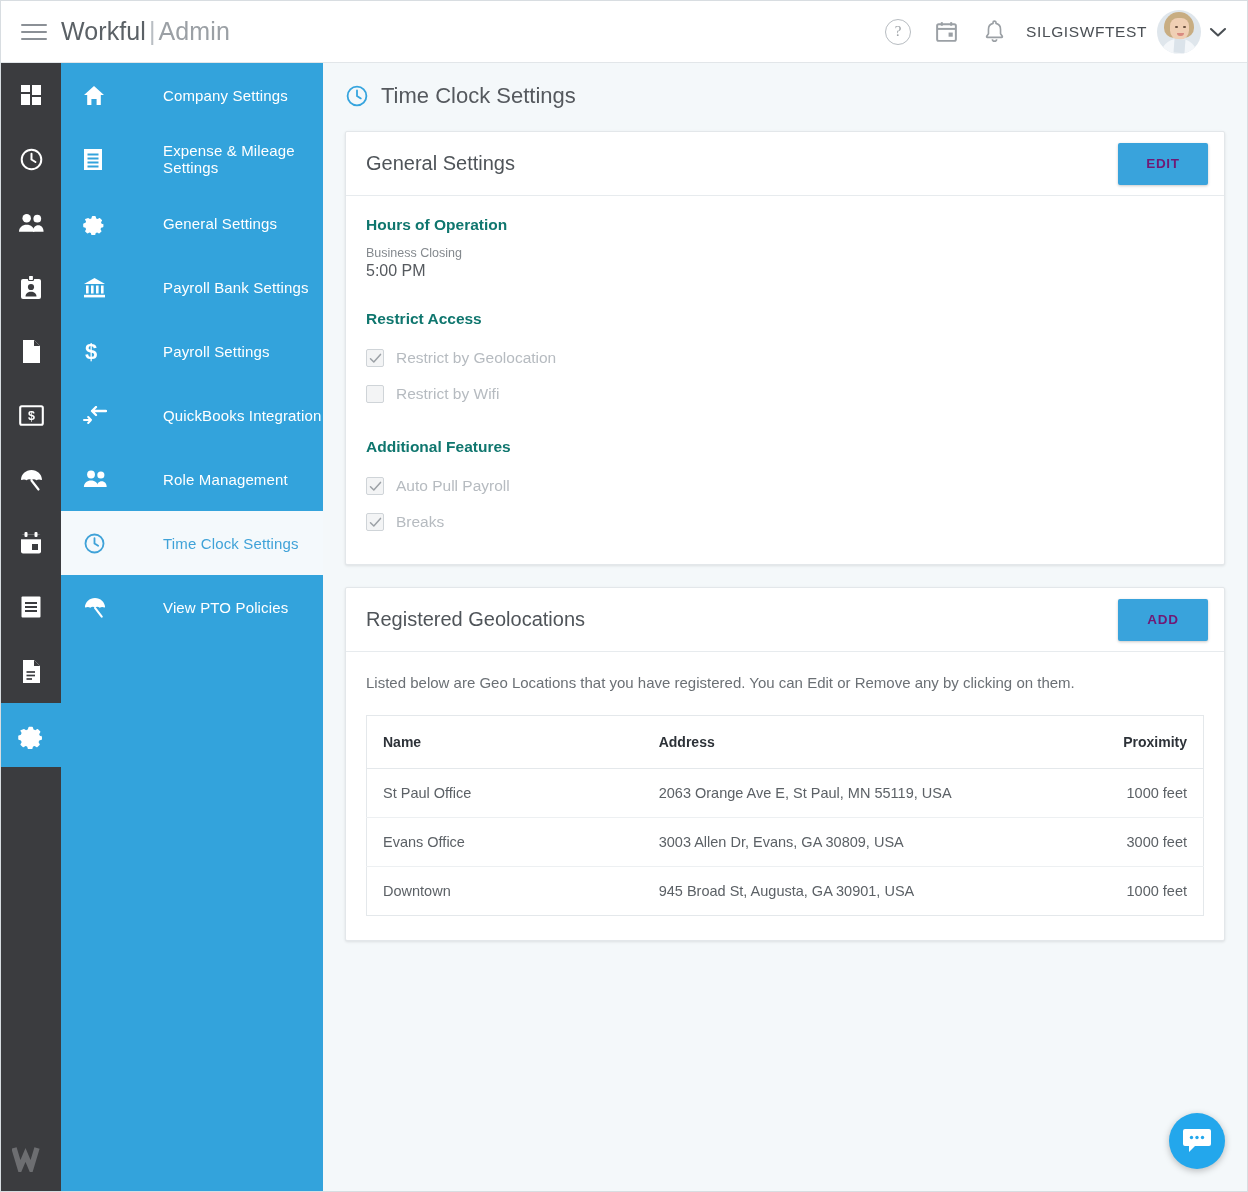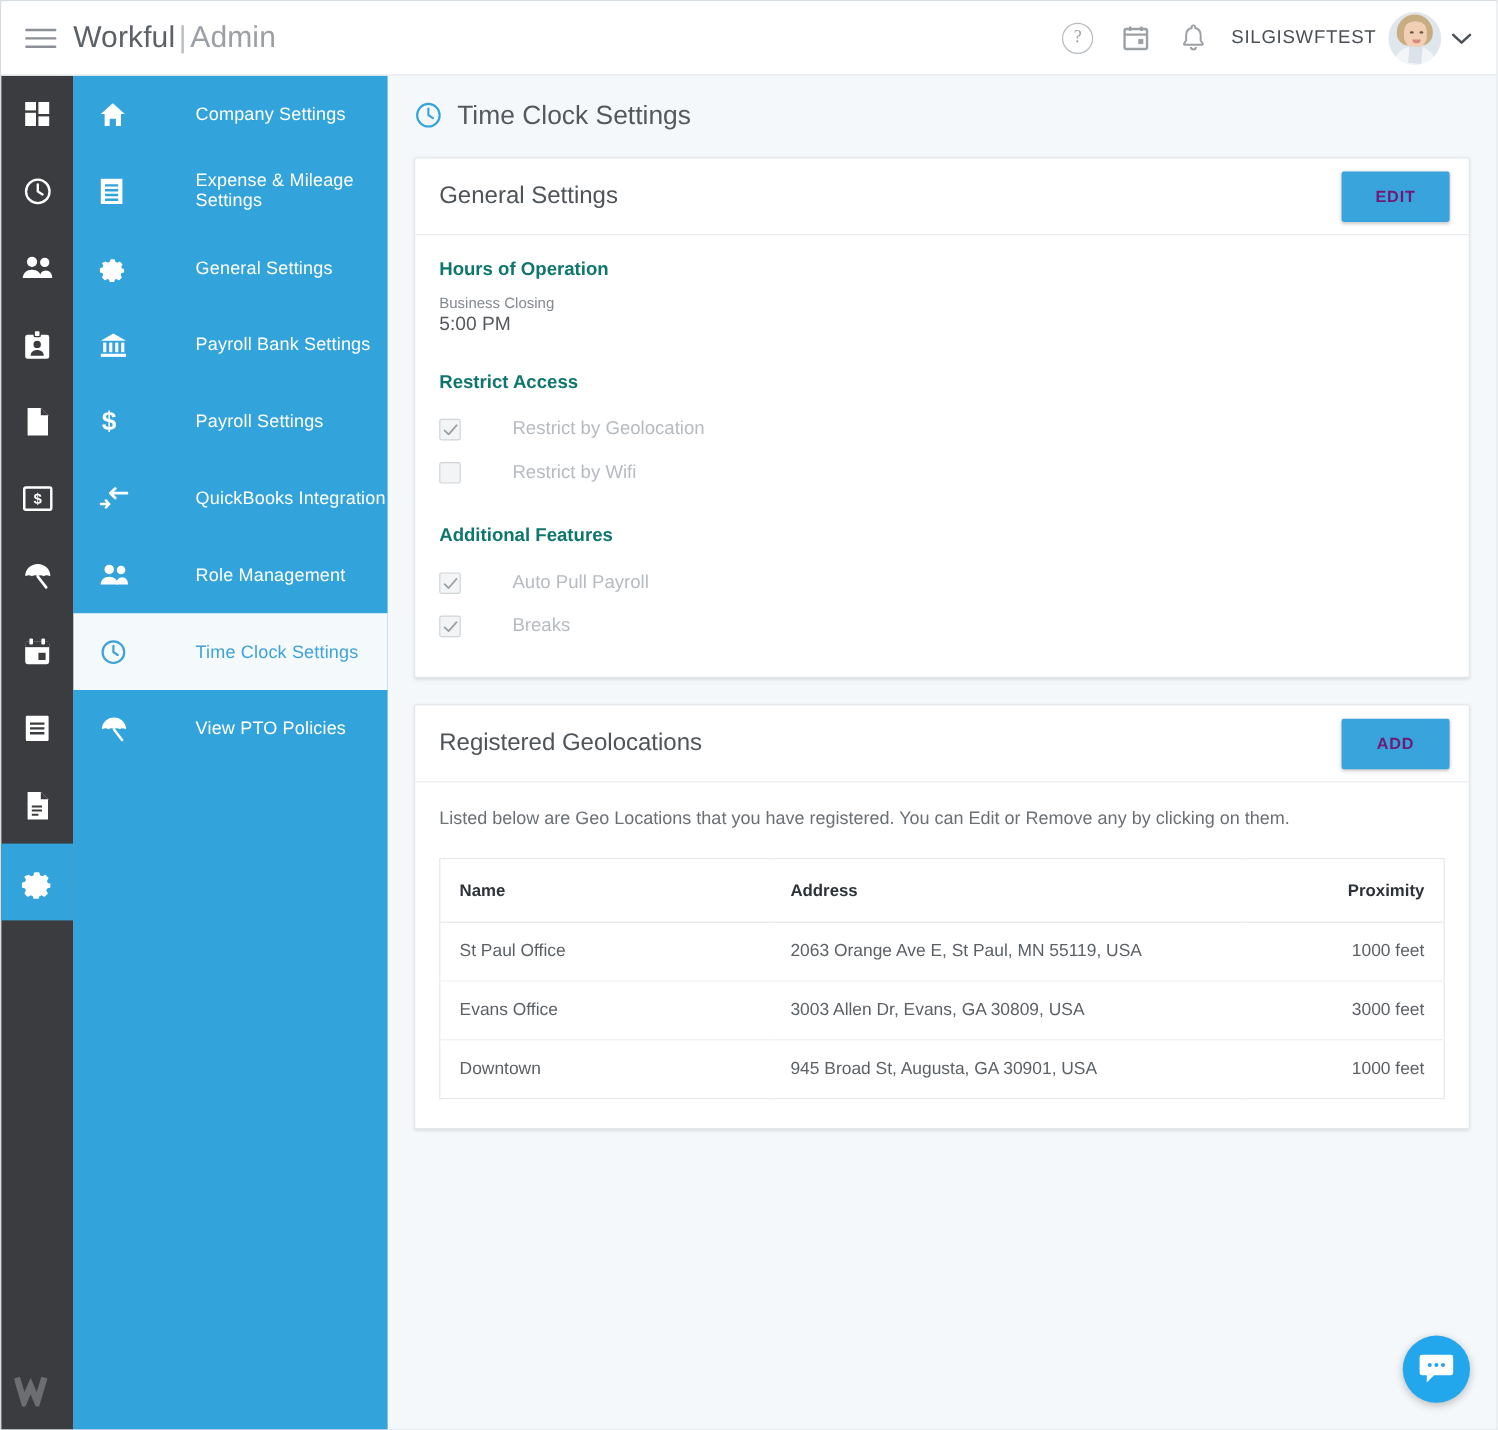--- a/index.html
+++ b/index.html
@@ -181,21 +181,21 @@
   .hours .val { font-size: 16px; color: #55595e; }
 
   .cb-row { display: flex; align-items: center; height: 36px; }
   .cb {
     width: 18px; height: 18px; border: 1px solid #cfd4d8;
     background: #f3f4f5; border-radius: 2px;
     display: flex; align-items: center; justify-content: center;
     margin-right: 12px; flex: 0 0 18px;
   }
   .cb svg { display: block; }
-  .cb-label { font-size: 15.5px; color: #b6bbc0; margin-left: 31px; }
+  .cb-label { font-size: 15.5px; color: #b6bbc0; }
 
   .geo-desc {
     font-size: 15px; color: #6b7075; line-height: 1.5;
     margin-bottom: 20px; max-width: 800px;
   }
   table.geo {
     width: 100%; border-collapse: collapse;
     border: 1px solid #e4e8eb;
     padding-left: 44px;
   }

